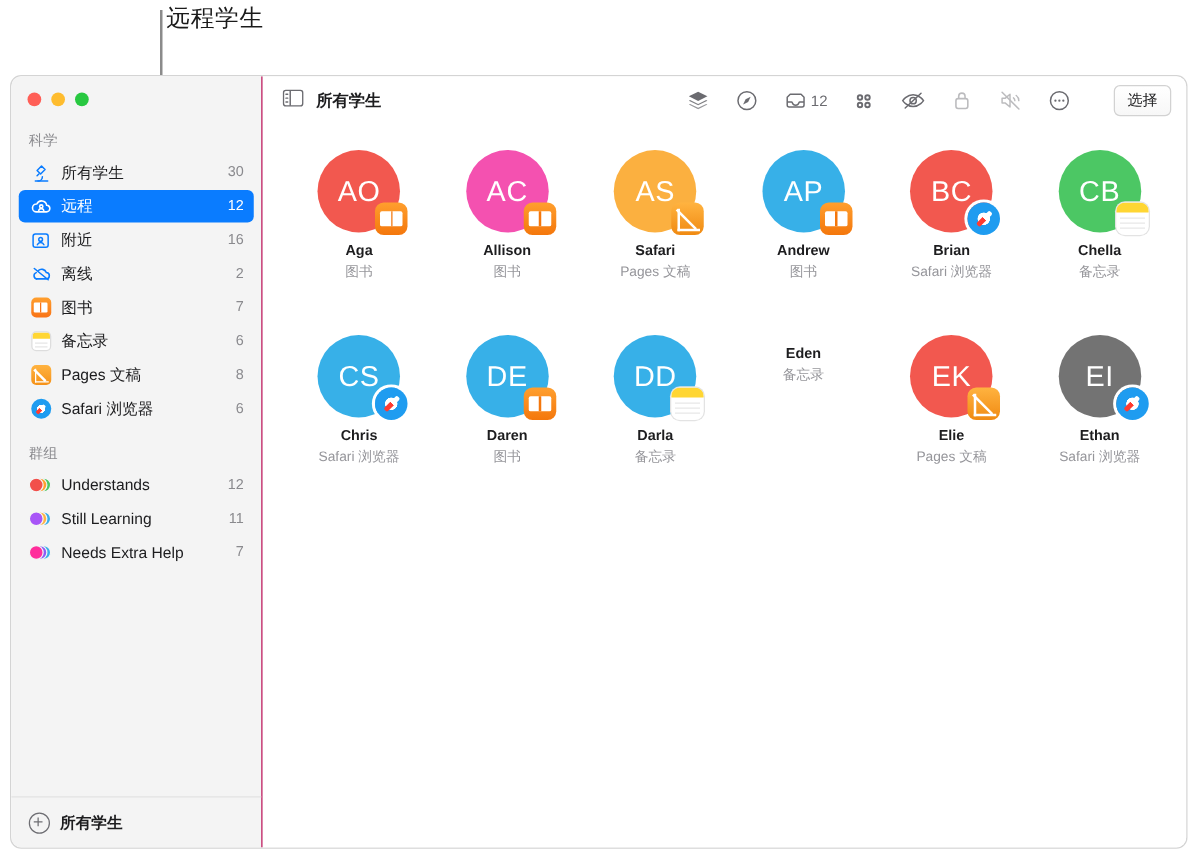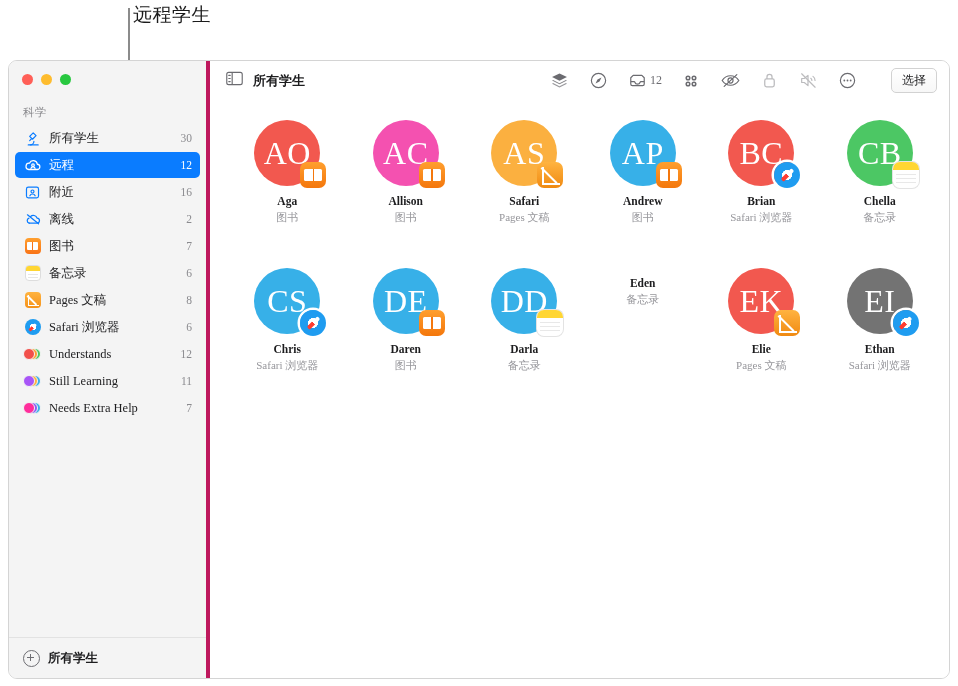--- a/index.html
+++ b/index.html
@@ -3,21 +3,21 @@
 <meta charset="utf-8">
 <style>
   html,body{margin:0;padding:0;}
   body{
     width:958px;height:686px;
     background:#ffffff;
     font-family:"Liberation Sans","DejaVu Sans",sans-serif;
     -webkit-font-smoothing:antialiased;
     overflow:hidden;
   }
-  .page{position:relative;width:946px;height:686px;font-family:Liberation Serif, serif;}
+  .page{position:relative;width:946px;height:686px;}
 
   
   .callout-label{
     position:absolute;left:133px;top:2px;
     font-size:19px;color:#1b1b1b;letter-spacing:.5px;
     white-space:nowrap;
   }
   .callout-line{
     position:absolute;left:128px;top:8px;width:2px;height:144px;
     background:#8b8b8b;
@@ -32,21 +32,21 @@
     border-radius:9px;
     overflow:hidden;
     box-sizing:border-box;
     display:flex;
   }
 
   
   .sidebar{
     width:201px;min-width:201px;
     background:#f4f4f4;
-    border-right:4px solid #be185d;
+    border-right:1px solid #be185d;
     box-sizing:border-box;
     display:flex;flex-direction:column;
     position:relative;
   }
   .traffic{
     height:36px;display:flex;align-items:center;
     padding-left:13px;gap:8px;
   }
   .dot{width:11px;height:11px;border-radius:50%;}
   .dot.red{background:#ff5f57;}
@@ -171,21 +171,21 @@
     grid-auto-rows:148px;align-content:start;
   }
   .student{
     display:flex;flex-direction:column;align-items:center;
     padding-top:4px;cursor:default;
   }
   .av-wrap{position:relative;width:66px;height:66px;}
   .avatar{
     width:66px;height:66px;border-radius:50%;
     display:flex;align-items:center;justify-content:center;
-    color:#ffffff;font-size:32px;letter-spacing:.5px;
+    color:#ffffff;font-size:23px;letter-spacing:.5px;
   }
   .badge{
     position:absolute;right:-6px;bottom:-2px;
     width:26px;height:26px;border-radius:7px;
     overflow:hidden;
   }
   .badge.safari{
     border-radius:50%;
     box-shadow:0 0 0 2.5px #ffffff;
     background:radial-gradient(circle at 50% 50%,#ffffff 0 26%,#1f9cf0 28% 100%);
@@ -323,20 +323,21 @@
           <span class="cnt">8</span>
         </div>
         <div class="row">
           <span class="ic">
               <span class="appicon safari"></span>
             </span>
           <span class="lab">Safari 浏览器</span>
           <span class="cnt">6</span>
         </div>
 
+        <div class="sec-head gap">群组</div>
 
         <div class="row">
           <span class="ic">
             <span class="grpicon">
                 <i style="background:#4cc764"></i>
                 <i style="background:#ff9f2e"></i>
                 <i style="background:#f2504b"></i>
               </span>
           </span>
           <span class="lab">Understands</span>

